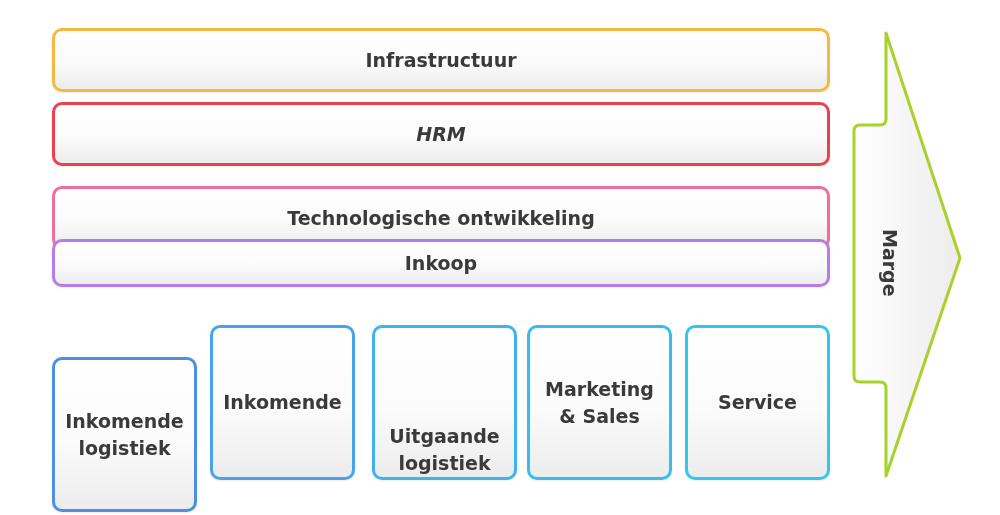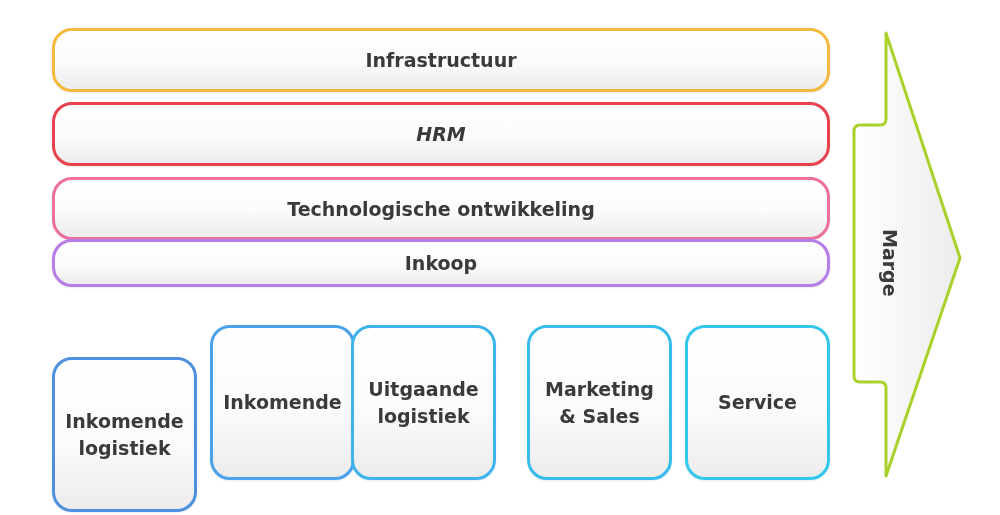--- a/index.html
+++ b/index.html
@@ -1,20 +1,20 @@
 <!DOCTYPE html>
 <html><head>
   <meta charset="utf-8">
   <style>
     html, body { margin:0; padding:0; background:#ffffff; }
     body { width:1000px; height:515px; position:relative; overflow:hidden;
            font-family:"DejaVu Sans","Liberation Sans",sans-serif; }
     .bar, .box {
       position:absolute; box-sizing:border-box;
-      border:3px solid #ccc; border-radius:20px;
+      border:3px solid #ccc; border-radius:10px;
       background:linear-gradient(#ffffff 0%, #fbfbfb 55%, #ececec 100%);
       box-shadow:0 1px 2px rgba(0,0,0,0.08);
       display:flex; align-items:center; justify-content:center; text-align:center;
       color:#3a3a3a; font-weight:bold;
     }
     .bar { left:52px; width:778px; font-size:19px; }
     .box { top:325px; height:155px; width:145px; font-size:19px; line-height:27px; }
     .arrow { position:absolute; left:0; top:0; }
     .marge { position:absolute; left:868px; top:240px; width:44px; text-align:center;
              transform:rotate(90deg); transform-origin:center; font-weight:bold;
@@ -23,34 +23,34 @@
 </head>
 <body>
 
 <div>
   <div class="bar" style="top:28px;height:64px;border-color:#f5b942;">
     <span>Infrastructuur</span>
   </div>
   <div class="bar" style="top:102px;height:64px;border-color:#e8424e;font-style:italic;">
     <span>HRM</span>
   </div>
-  <div class="bar" style="top:177px;height:63px;border-color:#ec6f9e;">
+  <div class="bar" style="top:186px;height:63px;border-color:#ec6f9e;">
     <span>Technologische ontwikkeling</span>
   </div>
   <div class="bar" style="top:239px;height:48px;border-color:#b77de6;">
     <span>Inkoop</span>
   </div>
 
   <div class="box" style="left:52px;border-color:#4f8fe0;margin-top:32px;">
     <span style="width:120px;">Inkomende logistiek</span>
   </div>
   <div class="box" style="left:210px;border-color:#4aa3ea;">
     <span>Inkomende</span>
   </div>
-  <div class="box" style="left:351px;border-color:#3fb3ec;">
+  <div class="box" style="left:372px;border-color:#3fb3ec;align-items:flex-end;">
     <span style="width:120px;">Uitgaande logistiek</span>
   </div>
   <div class="box" style="left:527px;border-color:#36bdeb;text-align:center;">
     <span style="width:110px;">Marketing &amp; Sales</span>
   </div>
   <div class="box" style="left:685px;border-color:#32c7eb;">
     <span>Service</span>
   </div>
 
   <svg class="arrow" width="1000" height="515">

